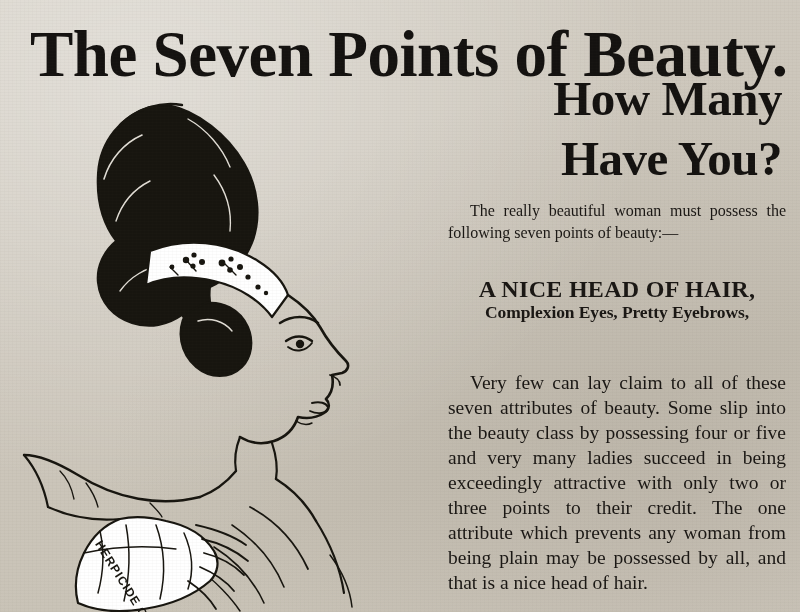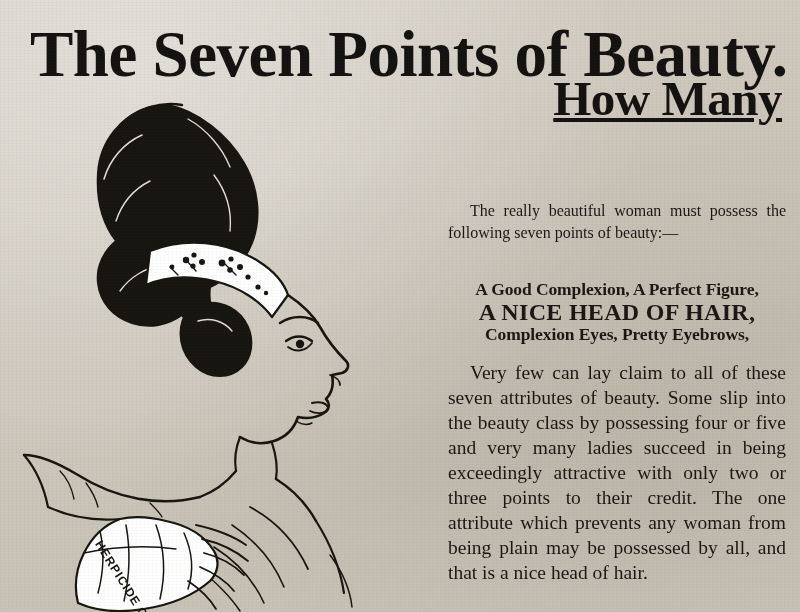--- a/index.html
+++ b/index.html
@@ -47,21 +47,20 @@
   #headline-1 {
     left: 30px;
     top: 14px;
     font-size: 65px;
     margin-top: 8px;
   }
   #headline-2 {
     right: 18px;
     top: 74px;
     font-size: 49px;
-    text-decoration: underline;
   }
   #headline-3 {
     right: 18px;
     top: 134px;
     font-size: 49px;
   }
   
   .col {
     position: absolute;
     left: 448px;
@@ -83,21 +82,21 @@
     font-size: 17.5px;
     line-height: 22.5px;
     white-space: nowrap;
     letter-spacing: -0.1px;
   }
   #points .pt.caps {
     font-size: 24px;
     letter-spacing: 0.3px;
   }
   #para-2 {
-    top: 360px;
+    top: 370px;
     font-size: 19.5px;
     line-height: 25px;
     text-align: justify;
     text-indent: 22px;
     hyphens: manual;
   }
   
   #illustration {
     position: absolute;
     left: 0;
@@ -233,25 +232,25 @@
         <path d="M60 416 C68 424 72 434 74 444" stroke="#17150f" stroke-width="1.3" fill="none"></path>
         <path d="M86 428 C92 436 96 444 98 452" stroke="#17150f" stroke-width="1.3" fill="none"></path>
         <path d="M150 448 C156 454 160 458 162 462" stroke="#17150f" stroke-width="1.3" fill="none"></path>
       </g>
     </svg>
     <div id="brand-label">HERPICIDE CO.</div>
   </div>
 
   <div class="headline" id="headline-1">The Seven Points of Beauty.</div>
   <div class="headline" id="headline-2">How Many</div>
+  <div class="headline" id="headline-3">Have You?</div>
 
   <div class="col" id="para-1">The really beautiful woman must possess the following seven points of beauty:—</div>
 
   <div class="col" id="points">
-    <div class="pt">A Good Complexion, A Perfect Figure,</div>
     <div class="pt caps">A NICE HEAD OF HAIR,</div>
     <div class="pt">Complexion Eyes,  Pretty Eyebrows,</div>
   </div>
 
   <div class="col" id="para-2">Very few can lay claim to all of these seven attributes of beauty. Some slip into the beauty class by possessing four or five and very many ladies succeed in being exceedingly attractive with only two or three points to their credit. The one attribute which prevents any woman from being plain may be possessed by all, and that is a nice head of hair.</div>
 
   <div id="grain"></div>
 </div>
 
 </body></html>

